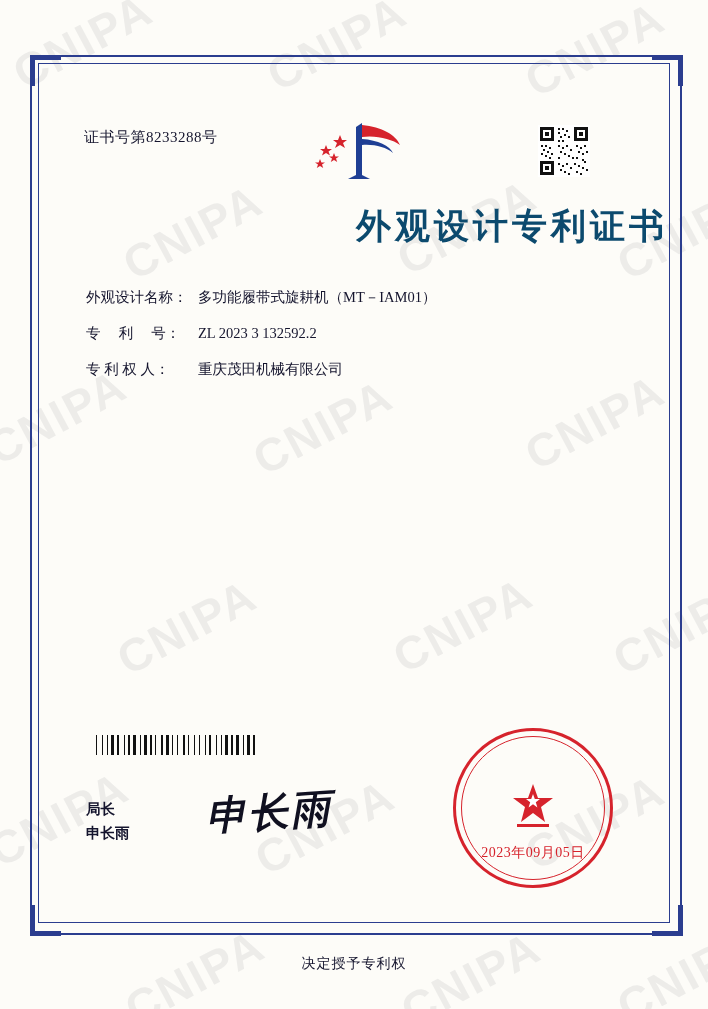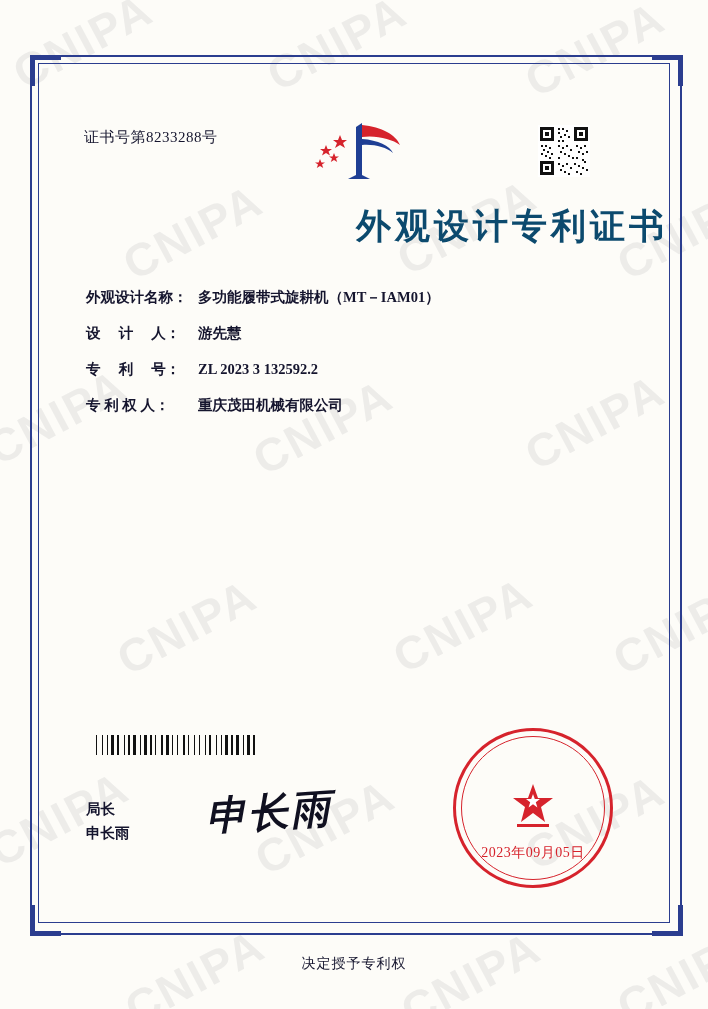--- a/index.html
+++ b/index.html
@@ -114,21 +114,20 @@
     letter-spacing: 4px;
     color: #0c4a6e;
     font-family: "DejaVu Serif", "Liberation Serif", serif;
   }
 
   .fields {
     position: absolute;
     left: 48px;
     top: 225px;
     width: 545px;
-    font-weight: bold;
   }
   .field-row {
     position: relative;
     height: 36px;
     font-size: 14.5px;
     color: #15152e;
     white-space: nowrap;
   }
   .field-label {
     display: inline-block;
@@ -376,23 +375,20 @@
     </svg>
   </div>
 
   <div class="title">外观设计专利证书</div>
 
   <div class="fields">
     <div class="field-row">
       <span class="field-label">外观设计名称：</span><span class="field-value">多功能履带式旋耕机（MT－IAM01）</span>
     </div>
     <div class="field-row">
-      <span class="field-label">设　 计　 人：</span><span class="field-value">游先慧</span>
-    </div>
-    <div class="field-row">
       <span class="field-label">专　 利　 号：</span><span class="field-value">ZL 2023 3 132592.2</span>
     </div>
     <div class="field-row">
       <span class="field-label">专 利 权 人：</span><span class="field-value">重庆茂田机械有限公司</span>
     </div>
   </div>
 
 
   <div class="barcode" id="barcode"><span style="width: 1px; background: rgb(17, 17, 17);"></span><span style="width: 3px; background: transparent;"></span><span style="width: 1px; background: rgb(17, 17, 17);"></span><span style="width: 2px; background: transparent;"></span><span style="width: 1px; background: rgb(17, 17, 17);"></span><span style="width: 1px; background: transparent;"></span><span style="width: 3px; background: rgb(17, 17, 17);"></span><span style="width: 1px; background: transparent;"></span><span style="width: 2px; background: rgb(17, 17, 17);"></span><span style="width: 3px; background: transparent;"></span><span style="width: 1px; background: rgb(17, 17, 17);"></span><span style="width: 1px; background: transparent;"></span><span style="width: 2px; background: rgb(17, 17, 17);"></span><span style="width: 1px; background: transparent;"></span><span style="width: 3px; background: rgb(17, 17, 17);"></span><span style="width: 2px; background: transparent;"></span><span style="width: 1px; background: rgb(17, 17, 17);"></span><span style="width: 1px; background: transparent;"></span><span style="width: 3px; background: rgb(17, 17, 17);"></span><span style="width: 1px; background: transparent;"></span><span style="width: 2px; background: rgb(17, 17, 17);"></span><span style="width: 1px; background: transparent;"></span><span style="width: 1px; background: rgb(17, 17, 17);"></span><span style="width: 3px; background: transparent;"></span><span style="width: 2px; background: rgb(17, 17, 17);"></span><span style="width: 1px; background: transparent;"></span><span style="width: 3px; background: rgb(17, 17, 17);"></span><span style="width: 1px; background: transparent;"></span><span style="width: 1px; background: rgb(17, 17, 17);"></span><span style="width: 2px; background: transparent;"></span><span style="width: 1px; background: rgb(17, 17, 17);"></span><span style="width: 3px; background: transparent;"></span><span style="width: 2px; background: rgb(17, 17, 17);"></span><span style="width: 1px; background: transparent;"></span><span style="width: 1px; background: rgb(17, 17, 17);"></span><span style="width: 3px; background: transparent;"></span><span style="width: 1px; background: rgb(17, 17, 17);"></span><span style="width: 2px; background: transparent;"></span><span style="width: 1px; background: rgb(17, 17, 17);"></span><span style="width: 3px; background: transparent;"></span><span style="width: 1px; background: rgb(17, 17, 17);"></span><span style="width: 1px; background: transparent;"></span><span style="width: 2px; background: rgb(17, 17, 17);"></span><span style="width: 3px; background: transparent;"></span><span style="width: 1px; background: rgb(17, 17, 17);"></span><span style="width: 2px; background: transparent;"></span><span style="width: 1px; background: rgb(17, 17, 17);"></span><span style="width: 1px; background: transparent;"></span><span style="width: 3px; background: rgb(17, 17, 17);"></span><span style="width: 1px; background: transparent;"></span><span style="width: 2px; background: rgb(17, 17, 17);"></span><span style="width: 1px; background: transparent;"></span><span style="width: 3px; background: rgb(17, 17, 17);"></span><span style="width: 2px; background: transparent;"></span><span style="width: 1px; background: rgb(17, 17, 17);"></span><span style="width: 1px; background: transparent;"></span><span style="width: 3px; background: rgb(17, 17, 17);"></span><span style="width: 1px; background: transparent;"></span><span style="width: 2px; background: rgb(17, 17, 17);"></span><span style="width: 1px; background: transparent;"></span></div>
 

